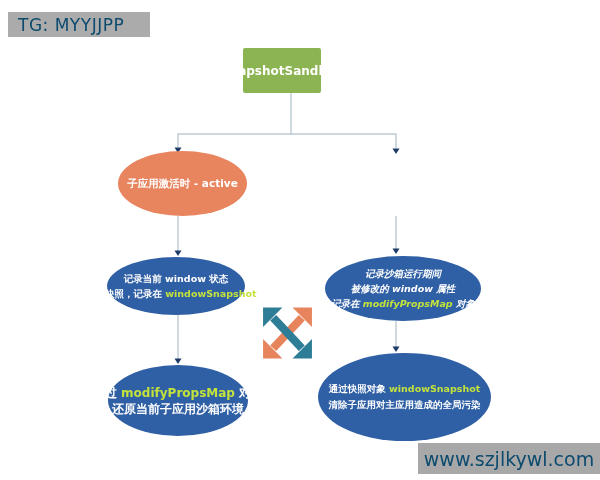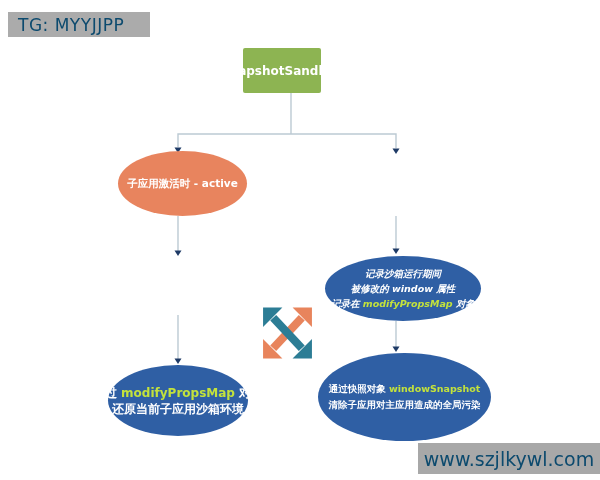--- a/index.html
+++ b/index.html
@@ -61,20 +61,24 @@
   </div>
 
   <div class="node-root">
     <span>SnapshotSandbox</span>
   </div>
 
   <div class="ellipse cond cond-active">
     <div class="ln">子应用激活时 - active</div>
   </div>
 
+  <div class="ellipse step step-record-active">
+    <div class="ln">记录当前 window 状态</div>
+    <div class="ln"><span>打快照，记录在 </span><span class="code">windowSnapshot</span></div>
+  </div>
 
   <div class="ellipse step step-record-inactive">
     <div class="ln">记录沙箱运行期间</div>
     <div class="ln">被修改的 window 属性</div>
     <div class="ln"><span>记录在 </span><span class="code">modifyPropsMap</span><span> 对象</span></div>
   </div>
 
   <svg class="center-icon" width="53" height="56" viewBox="0 0 52 54">
     <g>
       <line x1="40" y1="12" x2="12" y2="42" stroke="#e8845c" stroke-width="8"></line>

